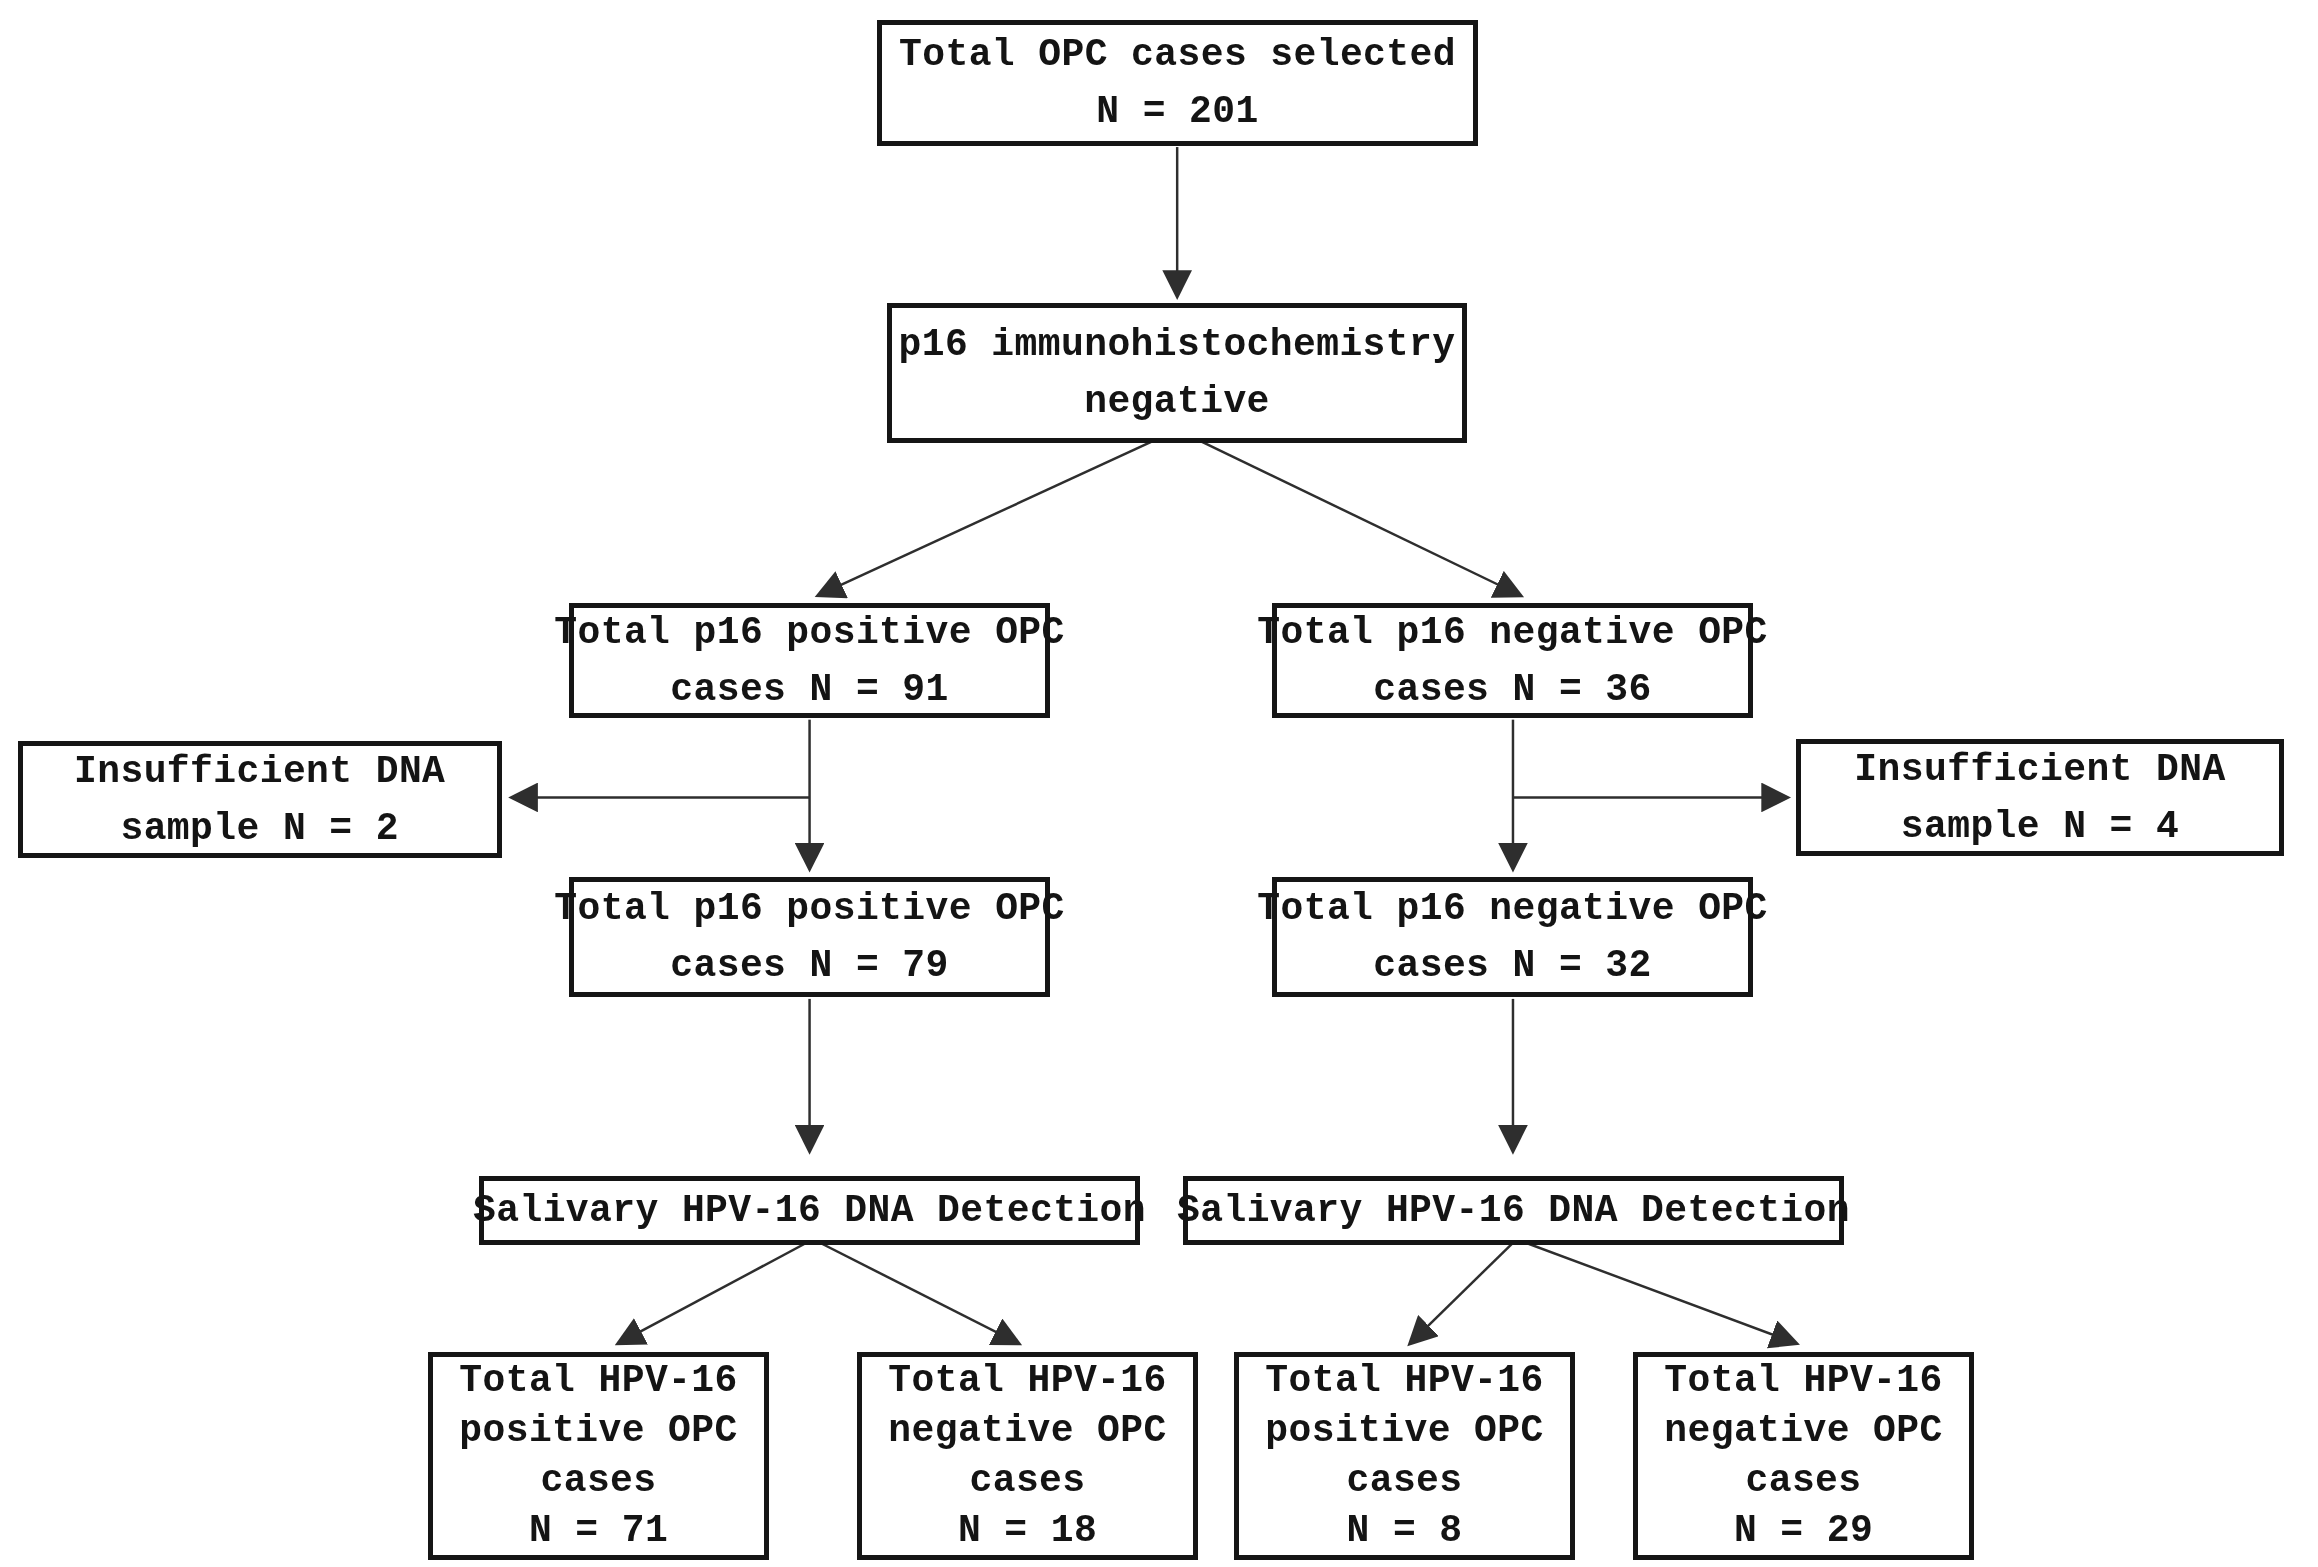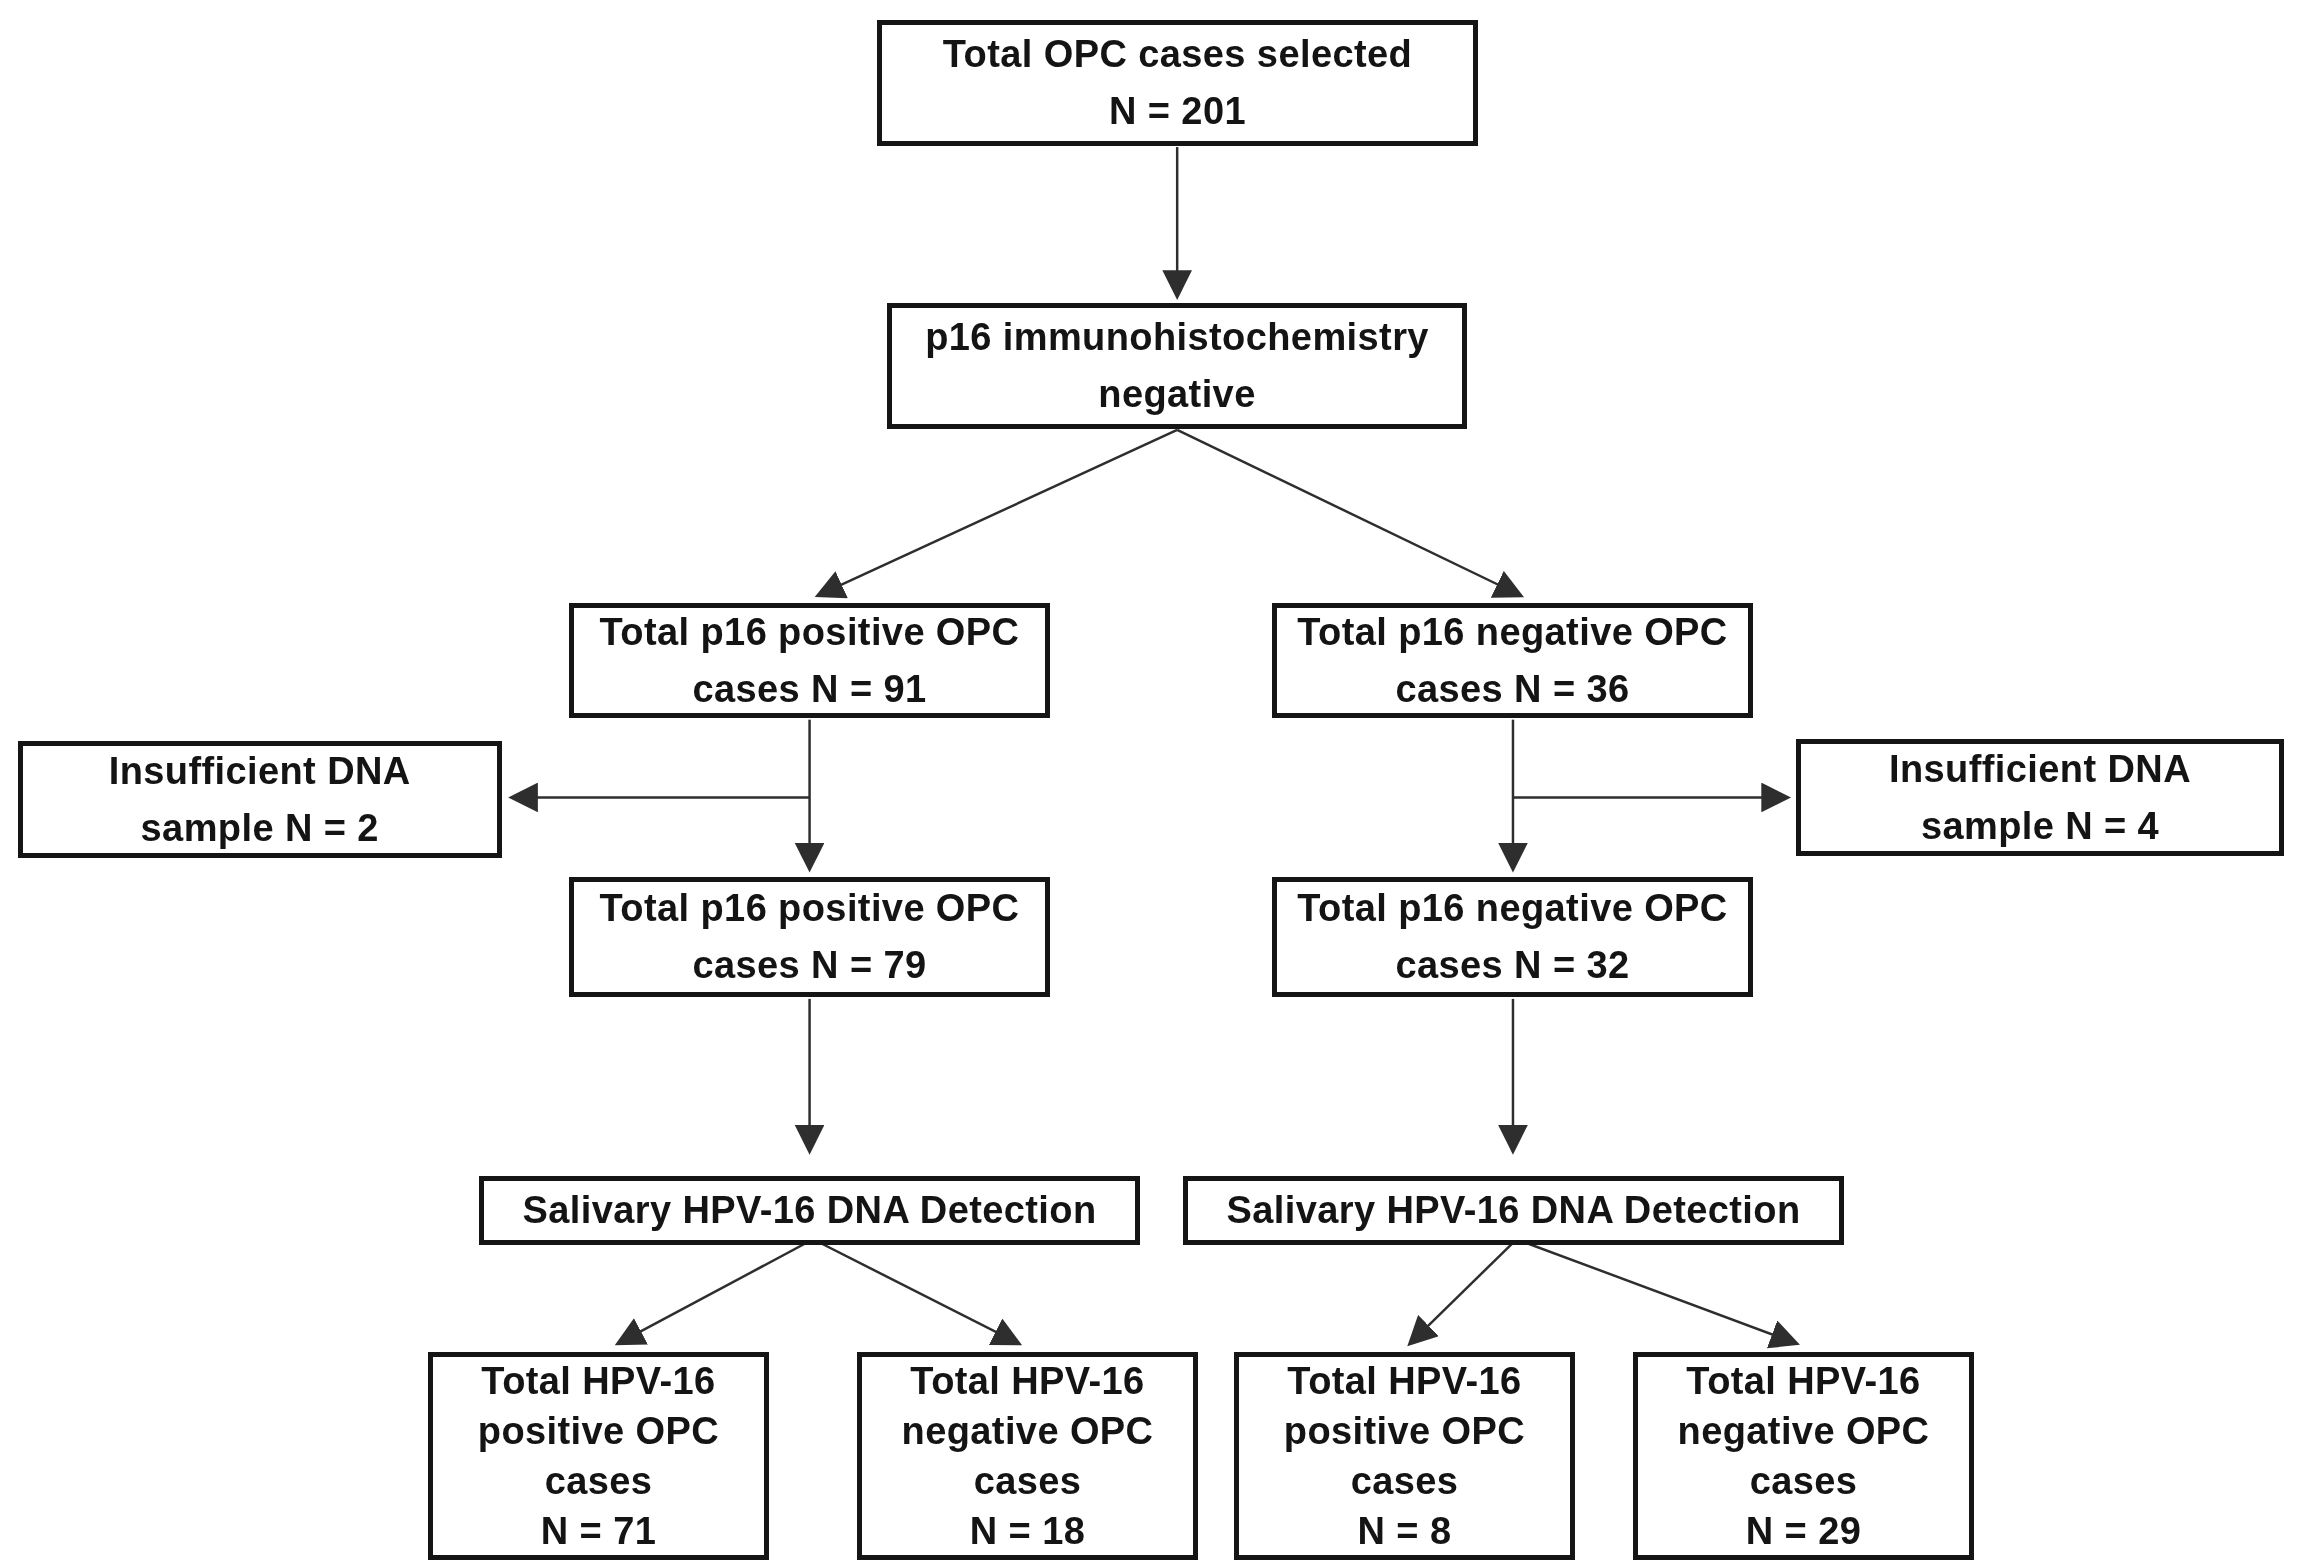--- a/index.html
+++ b/index.html
@@ -5,21 +5,21 @@
   html, body {
     margin: 0;
     padding: 0;
     background: #ffffff;
   }
   #canvas {
     position: relative;
     width: 2319px;
     height: 1568px;
     background: #ffffff;
-    font-family: Liberation Sans, sans-serif;
+    font-family: Liberation Mono, monospace;
     color: #141414;
     overflow: hidden;
   }
   #edges {
     position: absolute;
     left: 0;
     top: 0;
     width: 2319px;
     height: 1568px;
     pointer-events: none;
@@ -37,21 +37,21 @@
     font-weight: bold;
     font-size: 38px;
     line-height: 57px;
     letter-spacing: 0.4px;
   }
   .node span { display: block; white-space: nowrap; }
   .node.small-lh { line-height: 50px; align-items: center; }
 
   
   #n-total      { left: 877px; top: 20px;   width: 601px; height: 126px; }
-  #n-p16        { left: 887px; top: 303px;  width: 580px; height: 126px; }
+  #n-p16        { left: 887px; top: 303px;  width: 580px; height: 140px; }
   #n-pos91      { left: 569px;  top: 603px;  width: 481px; height: 115px; }
   #n-neg36      { left: 1272px; top: 603px;  width: 481px; height: 115px; }
   #n-insuf2     { left: 17.7px;   top: 741px; width: 484px; height: 117px; }
   #n-insuf4     { left: 1796px; top: 739px; width: 488px; height: 117px; }
   #n-pos89      { left: 569px;  top: 877px; width: 481px; height: 120px; }
   #n-neg32      { left: 1272px; top: 877px; width: 481px; height: 120px; }
   #n-salivL     { left: 479px;  top: 1176px; width: 661px; height: 69px;  }
   #n-salivR     { left: 1183px; top: 1176px; width: 661px; height: 69px;  }
   #n-hpv71      { left: 428px;  top: 1352px; width: 341px; height: 208px; }
   #n-hpv18      { left: 857px; top: 1352px; width: 341px; height: 208px; }

